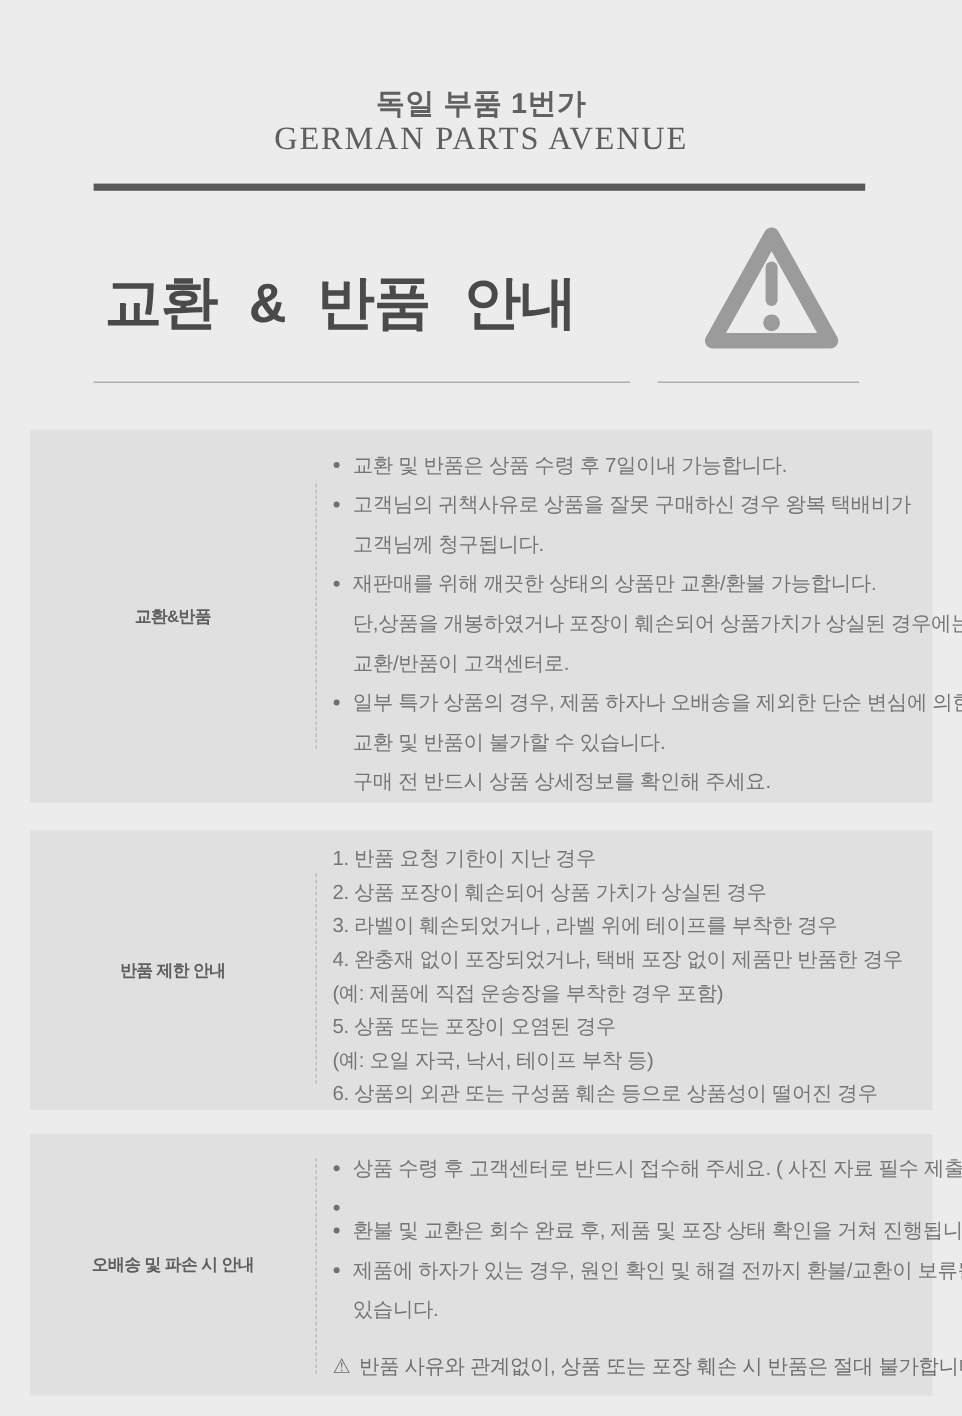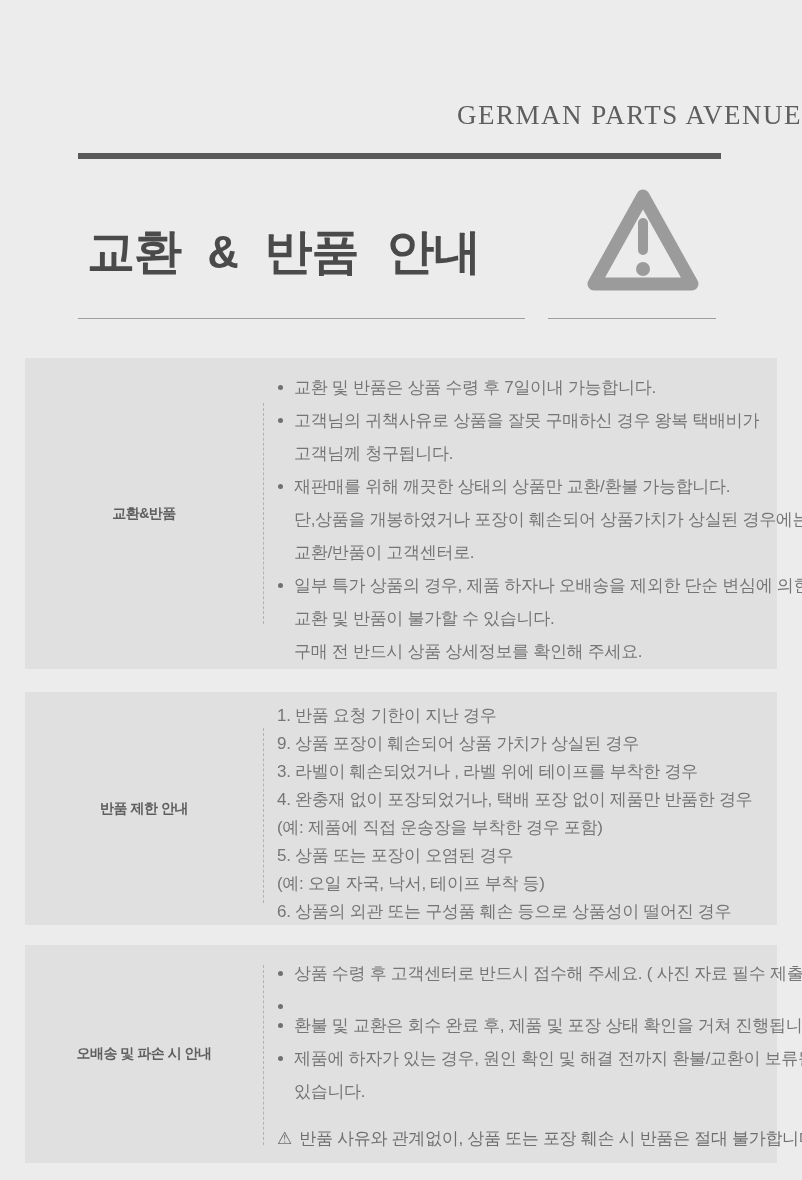--- a/index.html
+++ b/index.html
@@ -2,21 +2,21 @@
 <html><head>
 <meta charset="utf-8">
 <style>
   * { margin:0; padding:0; box-sizing:border-box; }
   html,body { width:802px; }
   body { font-family:"Liberation Sans","DejaVu Sans",sans-serif; }
   .stage{ position:relative; width:802px; height:1180px; background:#ececec; overflow:hidden; }
 
   .brand-kr{ position:absolute; top:70px; left:0; width:100%; text-align:center;
     font-size:24px; font-weight:bold; color:#616161; letter-spacing:0.5px; }
-  .brand-en{ position:absolute; top:100px; left:0; width:100%; text-align:right;
+  .brand-en{ position:absolute; top:100px; left:0; width:100%; text-align:center;
     font-family:"Liberation Serif","DejaVu Serif",serif; font-size:27px; color:#5e5e5e; letter-spacing:1.5px; }
   .top-rule{ position:absolute; left:78px; top:153px; width:643px; height:6px; background:#595959; }
 
   .page-title{ position:absolute; left:87px; top:220px;
     font-family:Liberation Mono, monospace; font-weight:bold;
     font-size:48px; color:#4a4a4a; letter-spacing:-1px; }
   .tri-icon{ position:absolute; left:581px; top:183px; }
 
   .u-line{ position:absolute; top:318px; height:1px; background:#9e9e9e; }
   .u-line.left{ left:78px; width:447px; }
@@ -47,20 +47,21 @@
   .txt{ white-space:nowrap; letter-spacing:-0.3px; }
 
   .note-line{ display:flex; align-items:flex-start; line-height:30px; margin-top:16px; color:#6f6f6f; }
   .warn-glyph{ font-size:17px; margin-right:7px; color:#6f6f6f; }
 </style>
 </head>
 <body>
 
 <div class="stage">
 
+  <div class="brand-kr">독일 부품 1번가</div>
   <div class="brand-en">GERMAN PARTS AVENUE</div>
   <div class="top-rule"></div>
 
   <div class="page-title">교환 &amp; 반품 안내</div>
 
   <div class="tri-icon">
     <svg width="124" height="116" viewBox="0 0 124 116">
       <polygon points="62,13 13,101 111,101" fill="none" stroke="#9b9b9b" stroke-width="13" stroke-linejoin="round"></polygon>
       <rect x="57" y="35" width="10" height="37" rx="5" fill="#9b9b9b"></rect>
       <circle cx="62" cy="86" r="7" fill="#9b9b9b"></circle>
@@ -109,21 +110,21 @@
   </div>
 
   <div class="pbox b2">
     <div class="label-col">반품 제한 안내</div>
     <div class="divider"></div>
     <div class="content">
       <div class="tline">
           <span class="txt">1. 반품 요청 기한이 지난 경우</span>
         </div>
       <div class="tline">
-          <span class="txt">9. 상품 포장이 훼손되어 상품 가치가 상실된 경우</span>
+          <span class="txt">2. 상품 포장이 훼손되어 상품 가치가 상실된 경우</span>
         </div>
       <div class="tline">
           <span class="txt">3. 라벨이 훼손되었거나 , 라벨 위에 테이프를 부착한 경우</span>
         </div>
       <div class="tline">
           <span class="txt">4. 완충재 없이 포장되었거나, 택배 포장 없이 제품만 반품한 경우</span>
         </div>
       <div class="tline">
           <span class="txt">(예: 제품에 직접 운송장을 부착한 경우 포함)</span>
         </div>

